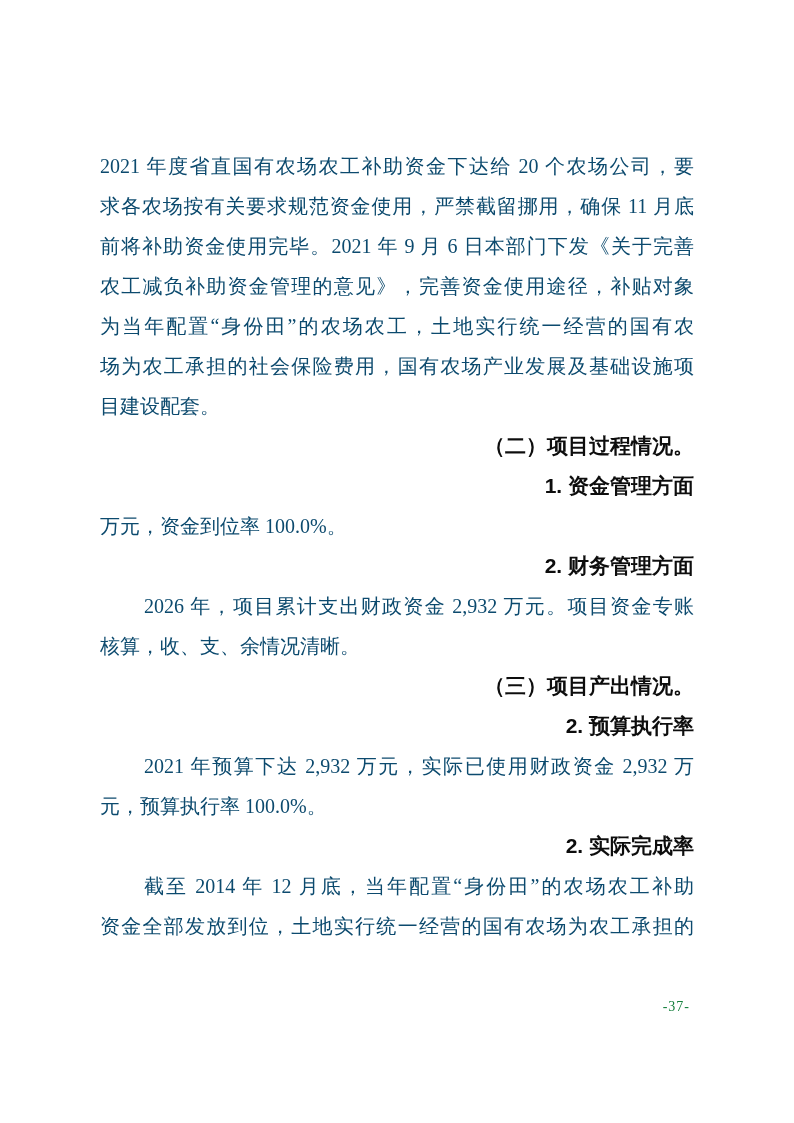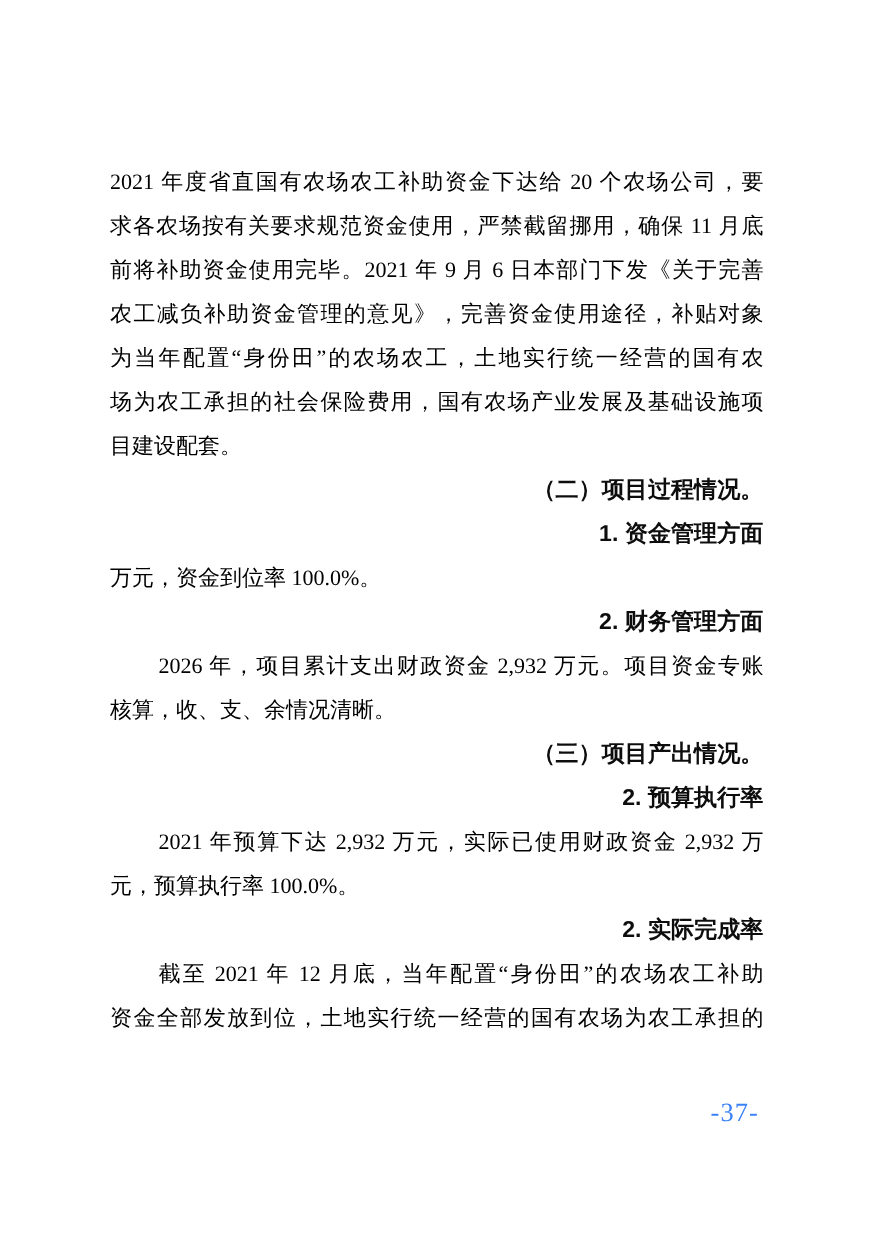--- a/index.html
+++ b/index.html
@@ -22,21 +22,21 @@
   .content {
     position: absolute;
     left: 100px;
     top: 146px;
     width: 594px;
   }
   .ln {
     height: 40px;
     line-height: 40px;
     font-size: 20px;
-    color: #000000;
+    color: #0c4a6e;
     font-family: "Liberation Serif", serif;
     overflow: hidden;
     white-space: nowrap;
   }
   
   .ln.full {
     white-space: normal;
     text-align: justify;
     text-align-last: justify;
   }
@@ -51,23 +51,23 @@
     font-weight: bold;
     font-size: 21px;
     color: #0d0d0d;
     padding-left: 44px;
     text-align: right;
   }
   .page-number {
     position: absolute;
     top: 999px;
     right: 104px;
-    font-size: 24px;
+    font-size: 14px;
     letter-spacing: 1px;
-    color: #3b82f6;
+    color: #15803d;
     font-family: "Liberation Serif", serif;
   }
 </style>
 </head>
 <body>
 
 <div class="page">
   <div class="content">
     <div class="ln full">2021 年度省直国有农场农工补助资金下达给 20 个农场公司，要</div>
     <div class="ln full">求各农场按有关要求规范资金使用，严禁截留挪用，确保 11 月底</div>
@@ -80,17 +80,17 @@
     <div class="ln h">1. 资金管理方面</div>
     <div class="ln short">万元，资金到位率 100.0%。</div>
     <div class="ln h">2. 财务管理方面</div>
     <div class="ln full ind">2026 年，项目累计支出财政资金 2,932 万元。项目资金专账</div>
     <div class="ln short">核算，收、支、余情况清晰。</div>
     <div class="ln h">（三）项目产出情况。</div>
     <div class="ln h">2. 预算执行率</div>
     <div class="ln full ind">2021 年预算下达 2,932 万元，实际已使用财政资金 2,932 万</div>
     <div class="ln short">元，预算执行率 100.0%。</div>
     <div class="ln h">2. 实际完成率</div>
-    <div class="ln full ind">截至 2021 年 12 月底，当年配置“身份田”的农场农工补助</div>
+    <div class="ln full ind">截至 2014 年 12 月底，当年配置“身份田”的农场农工补助</div>
     <div class="ln full">资金全部发放到位，土地实行统一经营的国有农场为农工承担的</div>
   </div>
   <div class="page-number">-37-</div>
 </div>
 
 </body></html>

